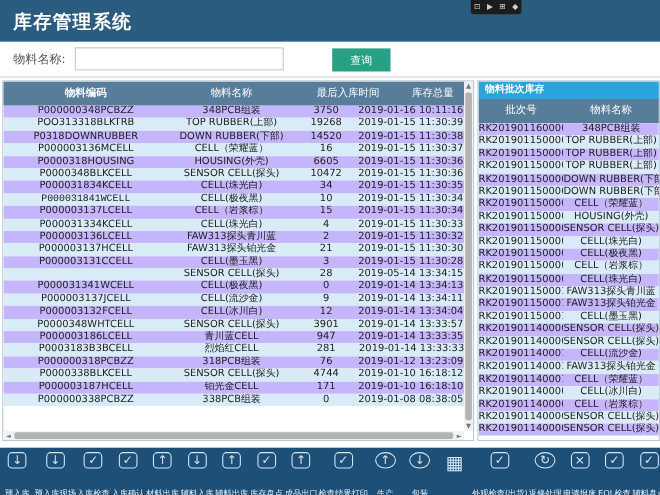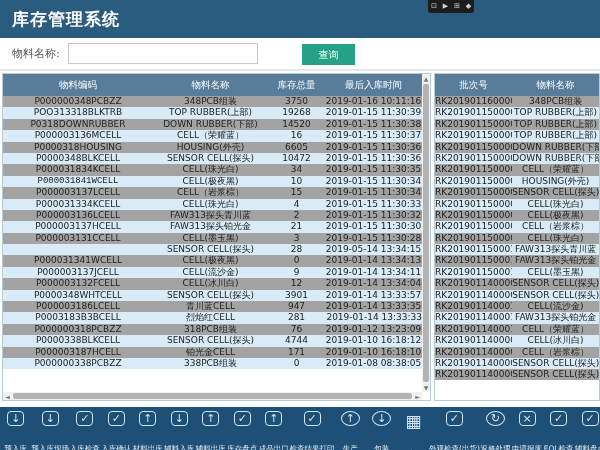--- a/index.html
+++ b/index.html
@@ -21,21 +21,21 @@
   
   .main { height:330px; display:flex; gap:3px; padding:2px 0 0 2px; background:#fff; }
   .panel { border:1px solid #b9cdd9; background:#fff; overflow:hidden; display:flex; flex-direction:column; }
   .panel.left { width:429px; }
   .panel.right { flex:1; }
   .panel-title { height:16px; background:#2aa4da; color:#fff; font-size:9px; line-height:16px; padding-left:6px; font-weight:bold; }
   .tblwrap { position:relative; flex:1; }
   .thead { display:flex; background:#587d9b; height:22px; }
   .thead .th { color:#fff; font-size:9.5px; line-height:22px; text-align:center; overflow:hidden; white-space:nowrap; }
   .tbody { overflow:hidden; }
-  .row { display:flex; height:11.4px; background:#a3a3a3; cursor:default; }
+  .row { display:flex; height:11.4px; background:#c4b5fd; cursor:default; }
   .row:nth-child(even) { background:#d8ebf7; }
   .row .td { font-size:9px; line-height:11.4px; color:#222; text-align:center; white-space:nowrap; overflow:hidden; }
 
   
   .vscroll { position:absolute; top:0; right:0; width:8px; bottom:8px; background:#f1f1f1; }
   .vscroll .arr { width:8px; height:9px; font-size:6px; color:#777; text-align:center; line-height:9px; cursor:pointer; }
   .vscroll .thumb { position:absolute; top:10px; bottom:10px; left:1px; width:6px; background:#b3b3b3; border-radius:2px; cursor:pointer; }
   .hscroll { position:absolute; left:0; right:8px; bottom:0; height:8px; background:#f1f1f1; display:flex; align-items:center; }
   .hscroll .arr { width:9px; font-size:6px; color:#777; text-align:center; cursor:pointer; }
   .hscroll .thumb { flex:1; height:6px; background:#b3b3b3; border-radius:2px; margin:0 1px; cursor:pointer; }
@@ -65,24 +65,24 @@
 <div class="search-row">
   <label>物料名称:</label>
   <input type="text" value="" style="">
   <button class="search-btn">查询</button>
 </div>
 
 <div class="main">
   <div class="panel left">
     <div class="tblwrap">
       <div class="thead" id="left-head" style="margin-right:8px;">
-          <div class="th" style="width: 150px;">物料编码</div>
+          <div class="th" style="width: 150px; font-weight: bold;">物料编码</div>
           <div class="th" style="width: 115px;">物料名称</div>
+          <div class="th" style="width: 97px;">最后入库时间</div>
           <div class="th" style="width: 57px;">库存总量</div>
-          <div class="th" style="width: 97px;">最后入库时间</div>
         </div>
       <div class="tbody" id="left-body" style="margin-right:8px; height:274px;">
           <div class="row">
             <div class="td" style="width: 150px;">P000000348PCBZZ</div>
             <div class="td" style="width: 115px;">348PCB组装</div>
             <div class="td" style="width: 57px;">3750</div>
             <div class="td" style="width: 97px;">2019-01-16 10:11:16</div>
           </div>
           <div class="row">
             <div class="td" style="width: 150px;">POO313318BLKTRB</div>
@@ -230,20 +230,21 @@
       </div>
       <div class="hscroll">
         <div class="arr">◄</div>
         <div class="thumb"></div>
         <div class="arr">►</div>
       </div>
     </div>
   </div>
 
   <div class="panel right">
+    <div class="panel-title">物料批次库存</div>
     <div class="tblwrap">
       <div class="thead" id="right-head">
           <div class="th" style="width: 105px;">批次号</div>
           <div class="th" style="width: 118px;">物料名称</div>
         </div>
       <div class="tbody" id="right-body" style="height:284px;">
           <div class="row">
             <div class="td" style="width: 105px;">RK2019011600001</div>
             <div class="td" style="width: 118px;">348PCB组装</div>
           </div>

